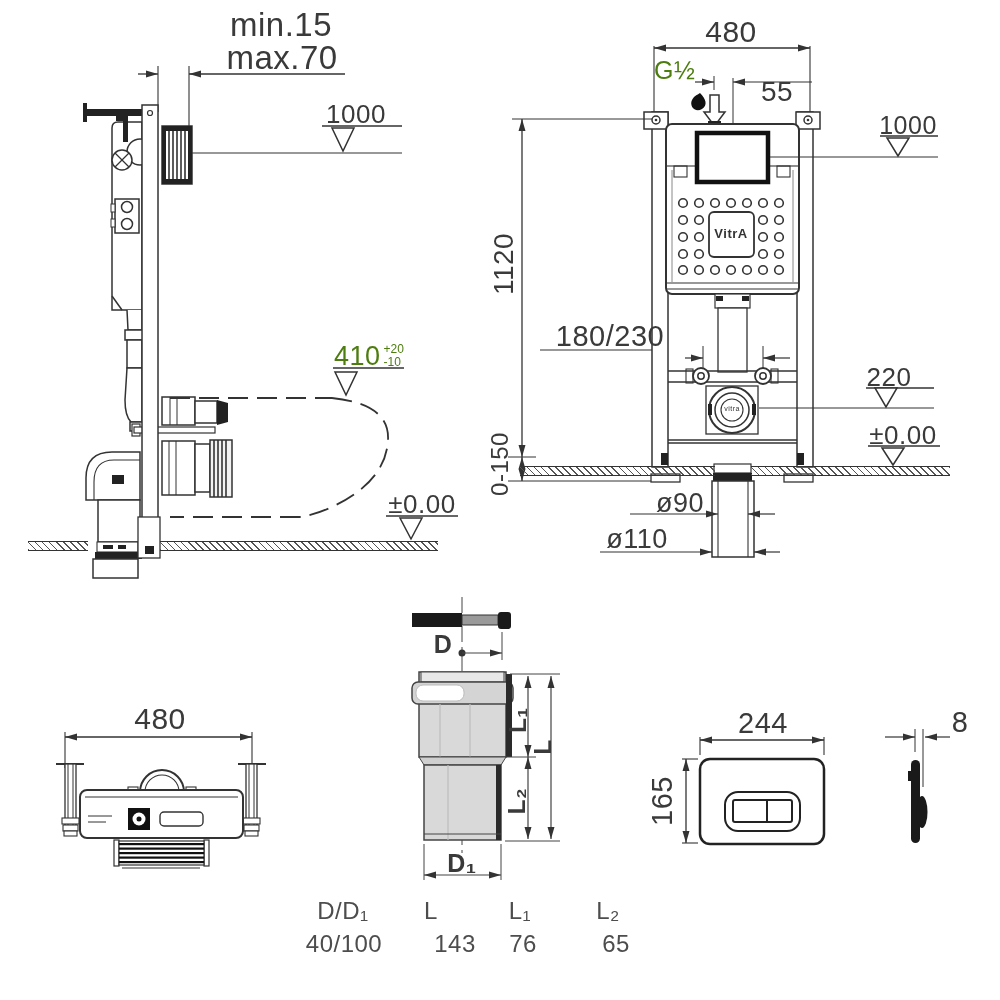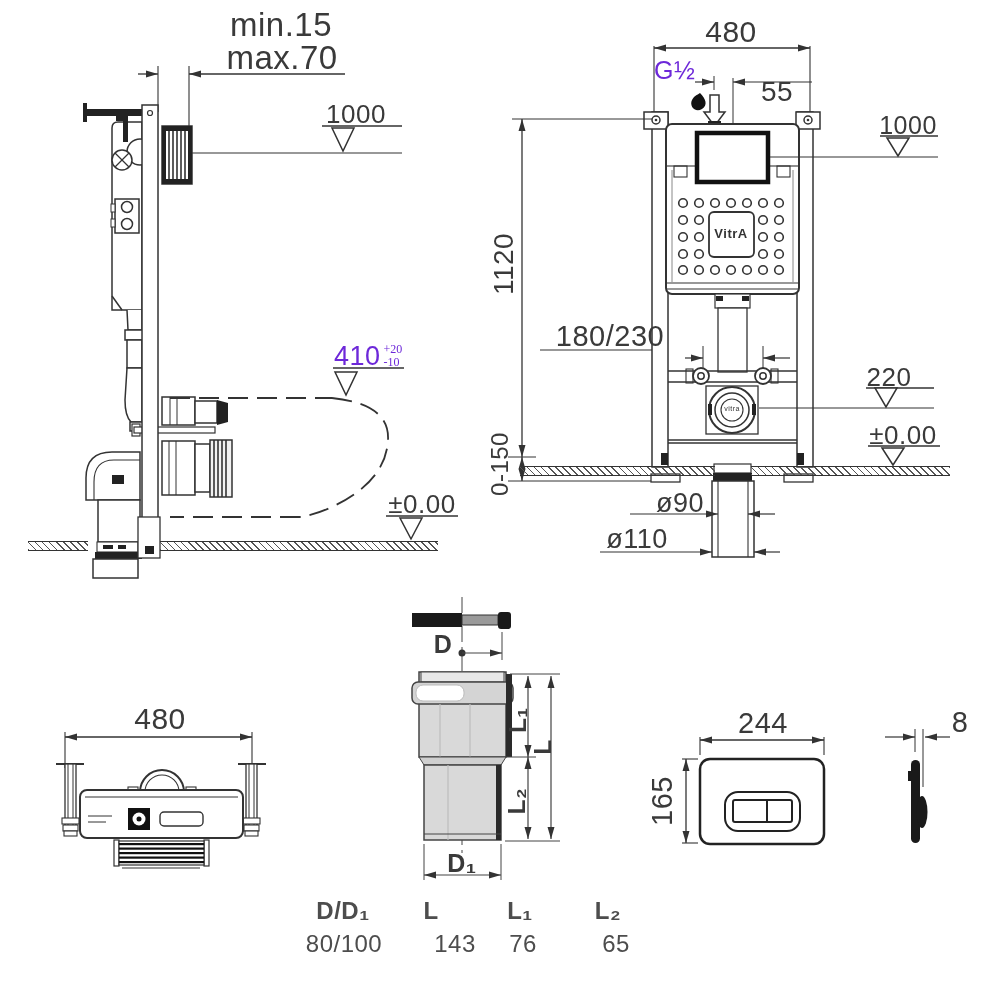--- a/index.html
+++ b/index.html
@@ -1,28 +1,28 @@
 <!DOCTYPE html>
 <html><head>
 <meta charset="utf-8">
 <style>
   html,body{margin:0;padding:0;background:#fff;}
   #stage{position:relative;width:1000px;height:1000px;background:#fff;overflow:hidden;
          font-family:"Liberation Sans",sans-serif;}
   svg{position:absolute;left:0;top:0;}
   .lbl{position:absolute;color:#3a3a3a;white-space:nowrap;transform:translateX(-50%);
        font-family:"Liberation Sans",sans-serif;letter-spacing:.5px;}
-  .lbl-left{position:absolute;color:#6d28d9;white-space:nowrap;
+  .lbl-left{position:absolute;color:#4d7c0f;white-space:nowrap;
        font-family:"Liberation Sans",sans-serif;letter-spacing:.5px;}
   .rot{transform:translate(-50%,-50%) rotate(-90deg);transform-origin:center;}
   .bold{font-weight:700;}
-  .tblh{color:#4d4d4d;font-weight:700;}
+  .tblh{color:#4d4d4d;font-weight:400;}
   .tblv{color:#4d4d4d;}
   .tol{display:inline-flex;flex-direction:column;font-size:12px;line-height:1.1;
-       margin-left:3px;margin-top:2px;letter-spacing:0;font-family:Liberation Serif, serif;}
+       margin-left:3px;margin-top:2px;letter-spacing:0;}
   .floor{position:absolute;height:8px;border-top:1.6px solid #333;border-bottom:1.6px solid #333;
          background:repeating-linear-gradient(45deg,#555 0px,#555 1.2px,transparent 1.2px,transparent 5px);}
 </style>
 </head>
 <body>
 
 <div id="stage">
 
 <svg width="1000" height="1000" viewBox="0 0 1000 1000">
 
@@ -424,21 +424,21 @@
 <div class="lbl bold" style="left:443px;top:630px;font-size:25px;">D</div>
 <div class="lbl bold" style="left:462px;top:849px;font-size:25px;">D₁</div>
 <div class="lbl rot bold" style="left:518px;top:720px;font-size:24px;">L₁</div>
 <div class="lbl rot bold" style="left:543px;top:747px;font-size:24px;">L</div>
 <div class="lbl rot bold" style="left:517px;top:801px;font-size:24px;">L₂</div>
 
 <div class="lbl tblh" style="left:343px;top:897px;font-size:24px;">D/D₁</div>
 <div class="lbl tblh" style="left:431px;top:897px;font-size:24px;">L</div>
 <div class="lbl tblh" style="left:520px;top:897px;font-size:24px;">L₁</div>
 <div class="lbl tblh" style="left:608px;top:897px;font-size:24px;">L₂</div>
-<div class="lbl tblv" style="left:344px;top:930px;font-size:24px;">80/100</div>
+<div class="lbl tblv" style="left:344px;top:930px;font-size:24px;">40/100</div>
 <div class="lbl tblv" style="left:435px;top:930px;font-size:24px;margin-left:20px;">143</div>
 <div class="lbl tblv" style="left:523px;top:930px;font-size:24px;text-align:right;">76</div>
 <div class="lbl tblv" style="left:616px;top:930px;font-size:24px;">65</div>
 
 <div class="lbl" style="left:763px;top:707px;font-size:29px;">244</div>
 <div class="lbl rot" style="left:662px;top:801px;font-size:29px;">165</div>
 <div class="lbl" style="left:960px;top:706px;font-size:29px;">8</div>
 
 </div>
 

